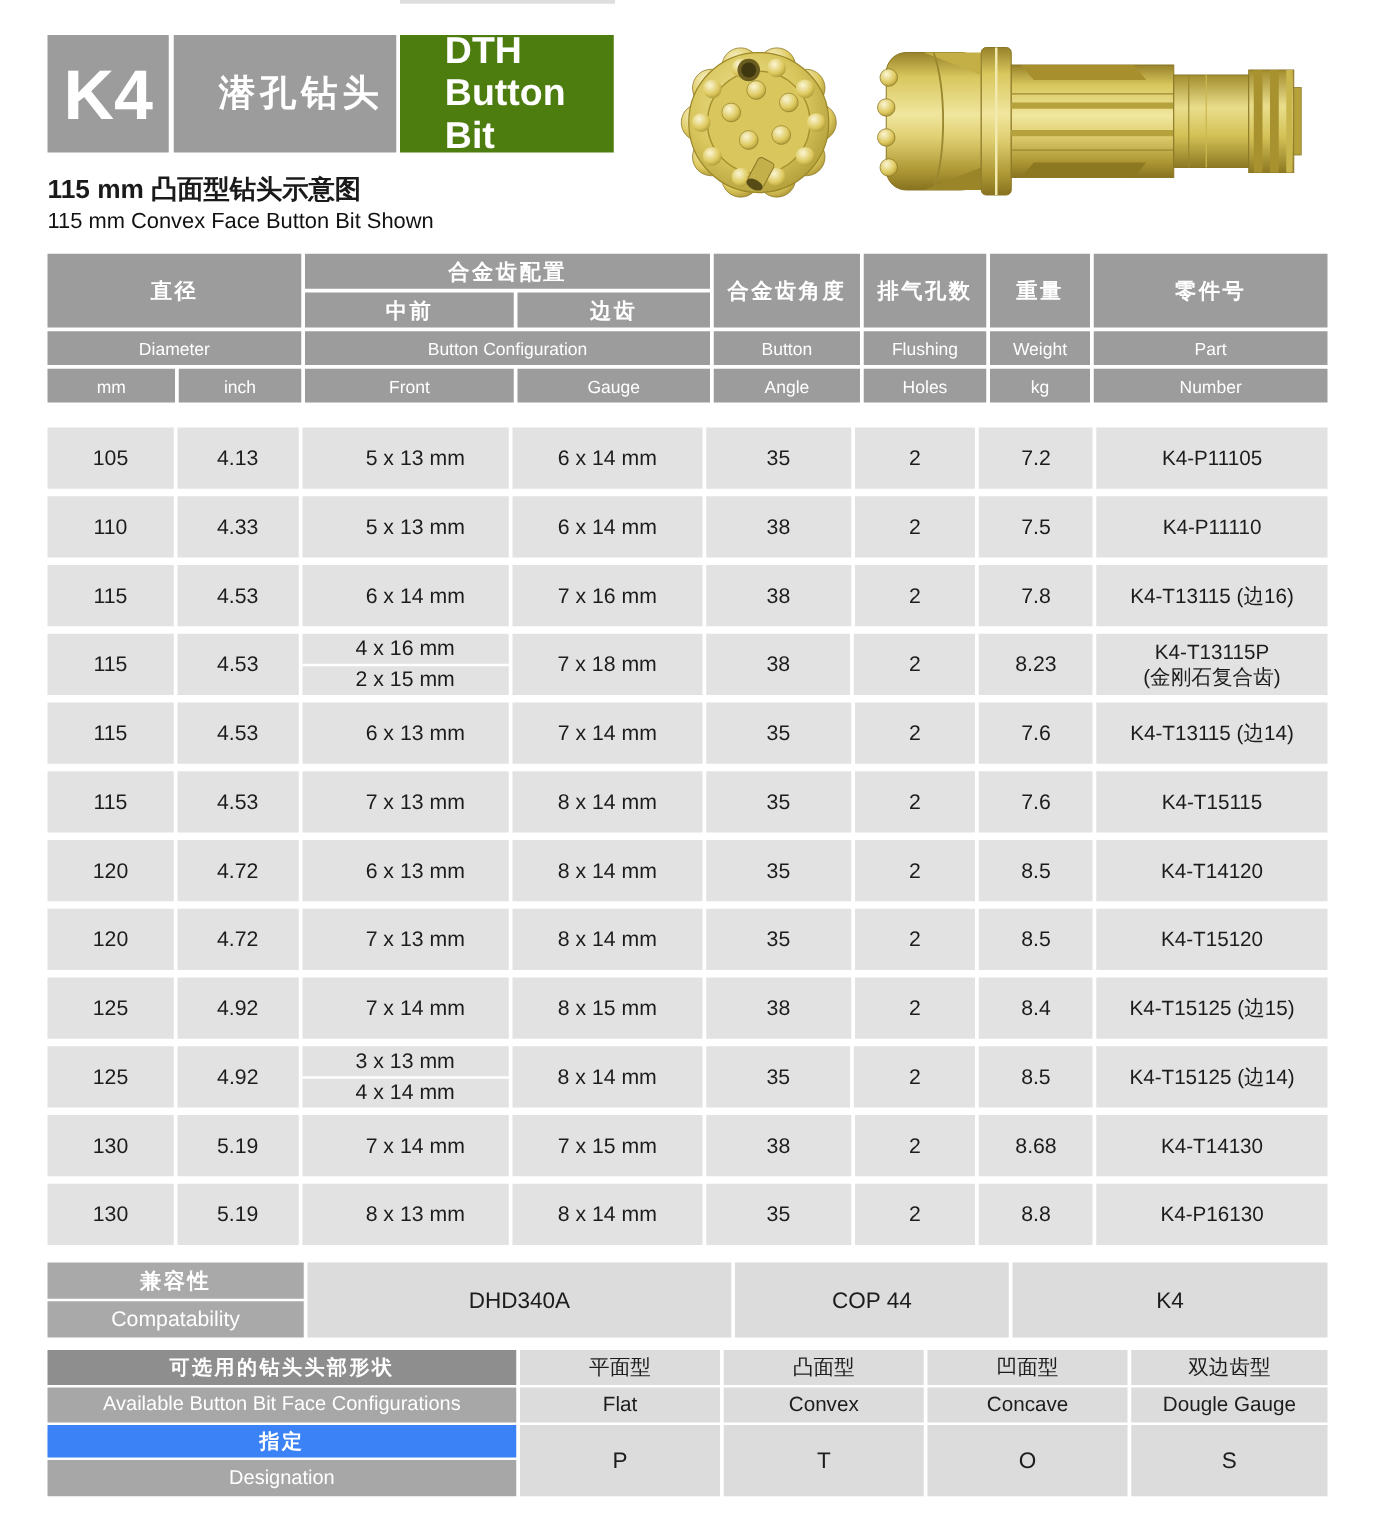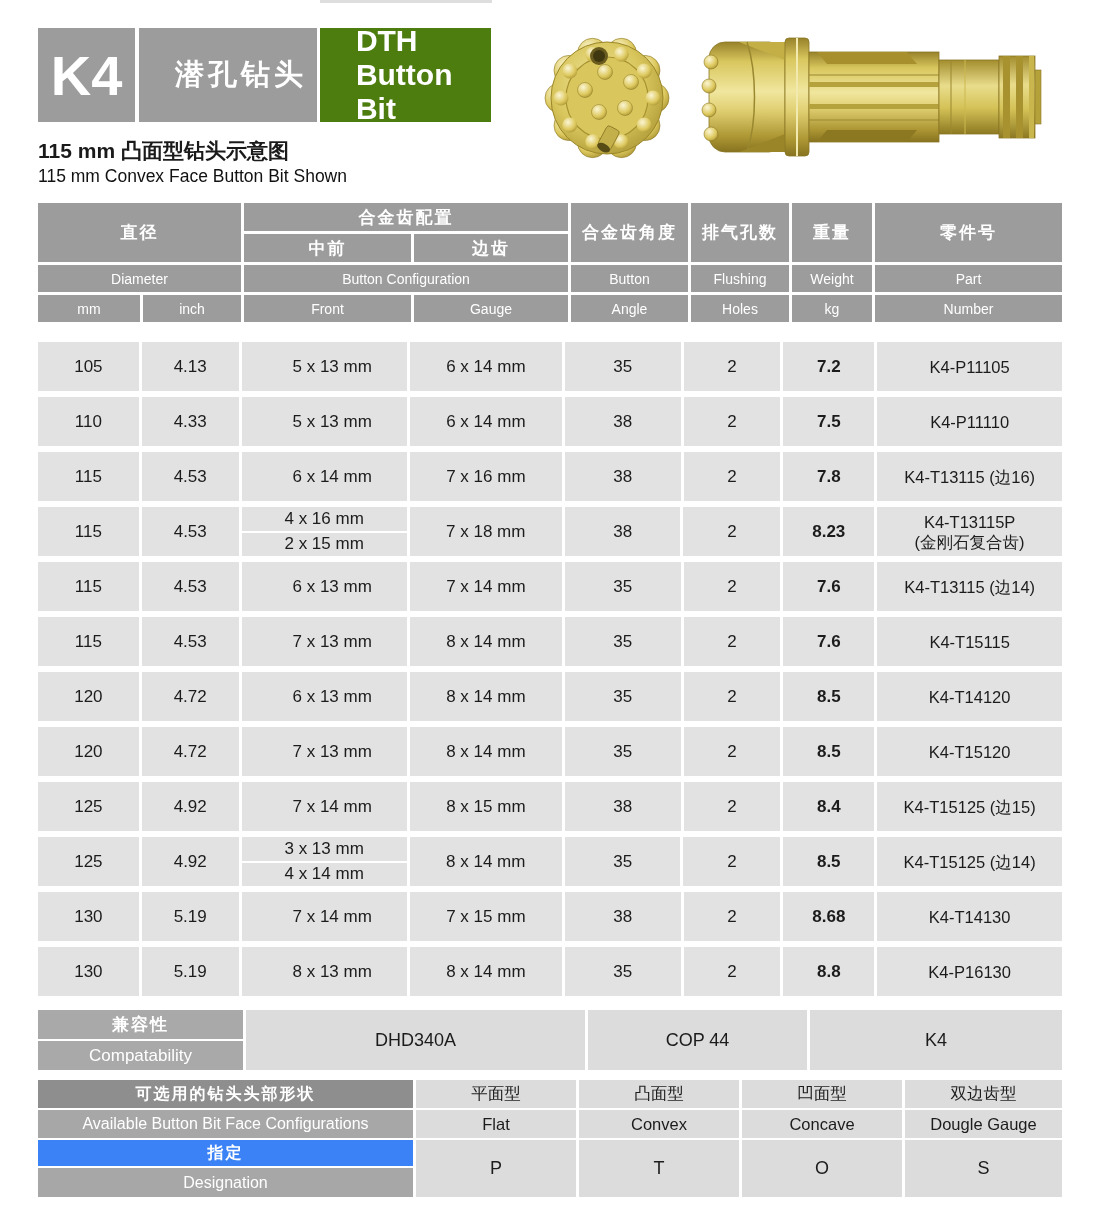--- a/index.html
+++ b/index.html
@@ -37,21 +37,21 @@
   .hB  { height:27px; } .hC  { height:27px; }
   .w-mm{width:102px;} .w-inch{width:98px;} .w-front{width:167px;} .w-gauge{width:154px;}
   .w-angle{width:117px;} .w-holes{width:98px;} .w-weight{width:80px;} .w-part{width:187px;}
   .w-diam{width:203px;} .w-conf{width:324px;}
 
   .tbody { margin-top:20px; }
   .trow { display:flex; gap:3px; height:49px; margin-bottom:6px; }
   .cell { background:#e2e2e2; color:#1c1c1c; display:flex; align-items:center; justify-content:center;
     font-size:17px; text-align:center; }
   .c-mm{width:102px;} .c-inch{width:98px;} .c-front{width:167px;padding-left:16px;} .c-gauge{width:154px;}
-  .c-angle{width:117px;} .c-holes{width:98px;} .c-weight{width:92px;font-weight:bold;} .c-part{width:187px;}
+  .c-angle{width:117px;} .c-holes{width:98px;} .c-weight{width:92px;} .c-part{width:187px;}
   .c-front.front-split { flex-direction:column; padding:0; }
   .front-split .subline { flex:1; width:100%; display:flex; align-items:center; justify-content:center; }
   .front-split .subline:first-child { border-bottom:2px solid #fff; }
   .c-part { flex-direction:column; font-size:16.5px; line-height:20px; }
 
   
   .compat { position:absolute; left:38px; top:1010px; width:1024px; height:60px; display:flex; gap:3px; }
   .compat-hdr { width:205px; display:flex; flex-direction:column; gap:2px; }
   .compat-hdr > div { flex:1; background:#a9a9a9; color:#fff; display:flex; align-items:center;
     justify-content:center; font-size:17px; }

